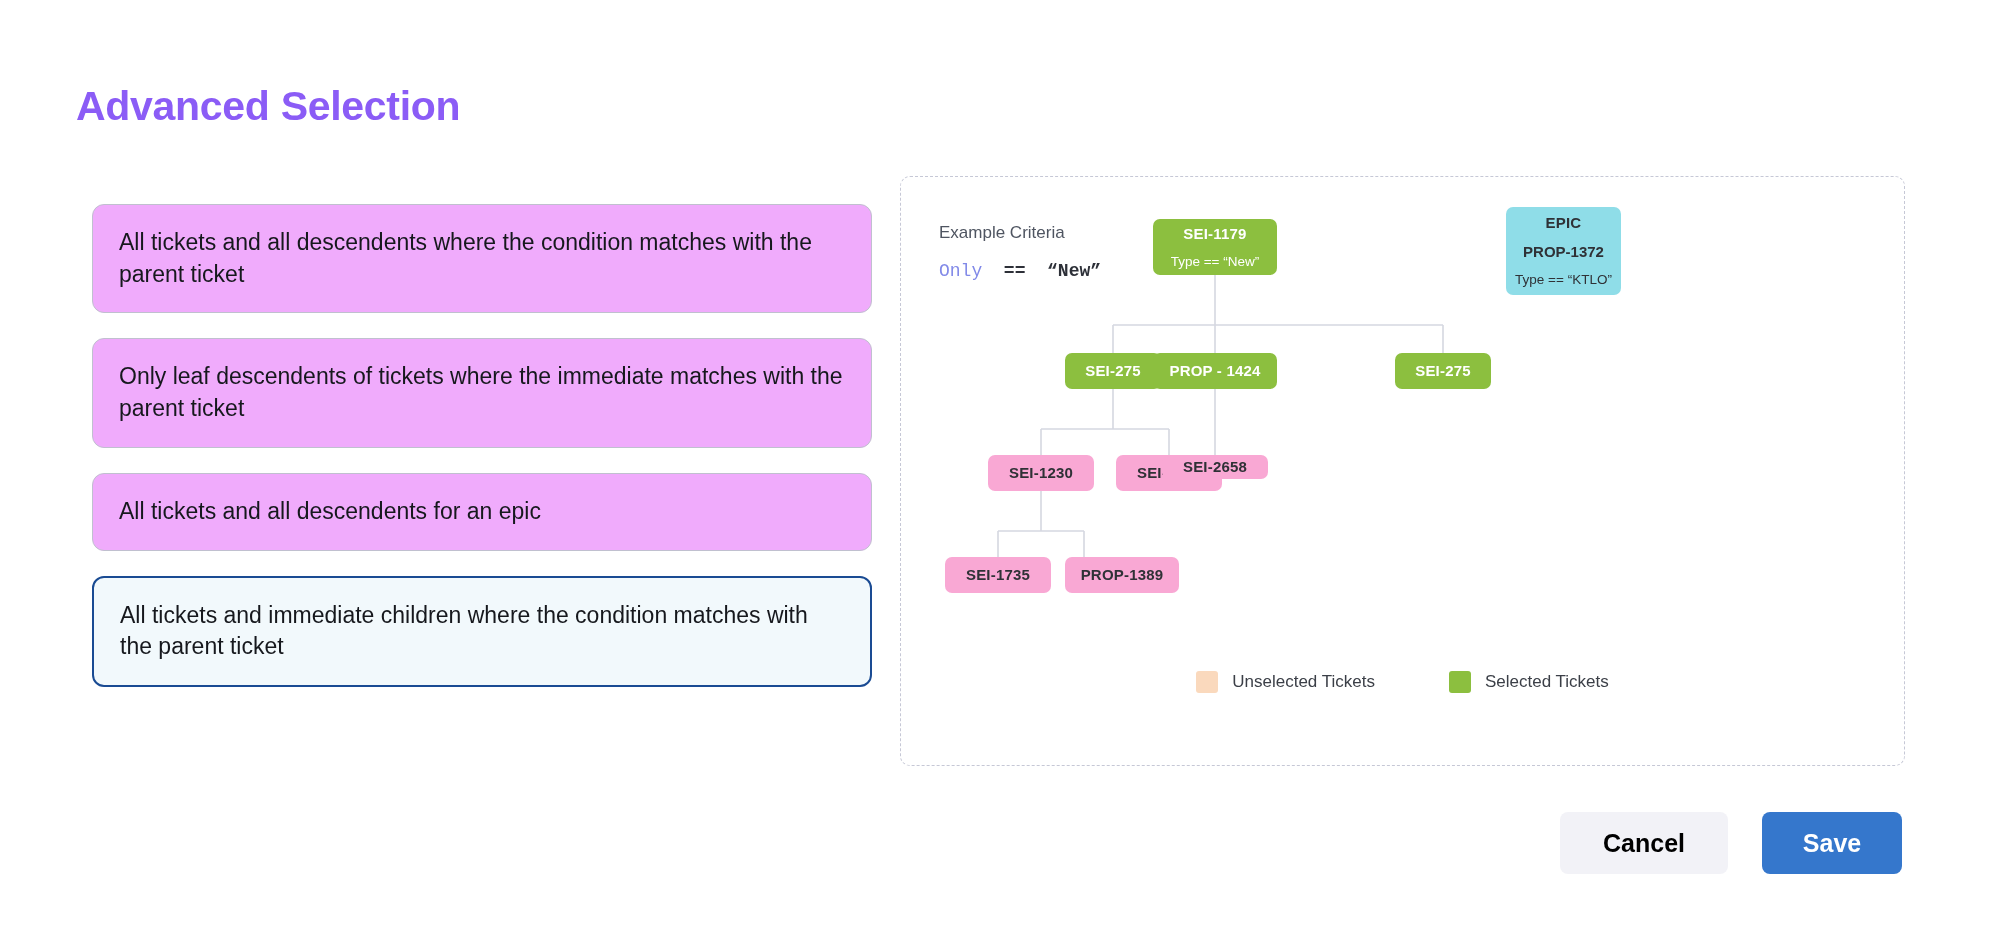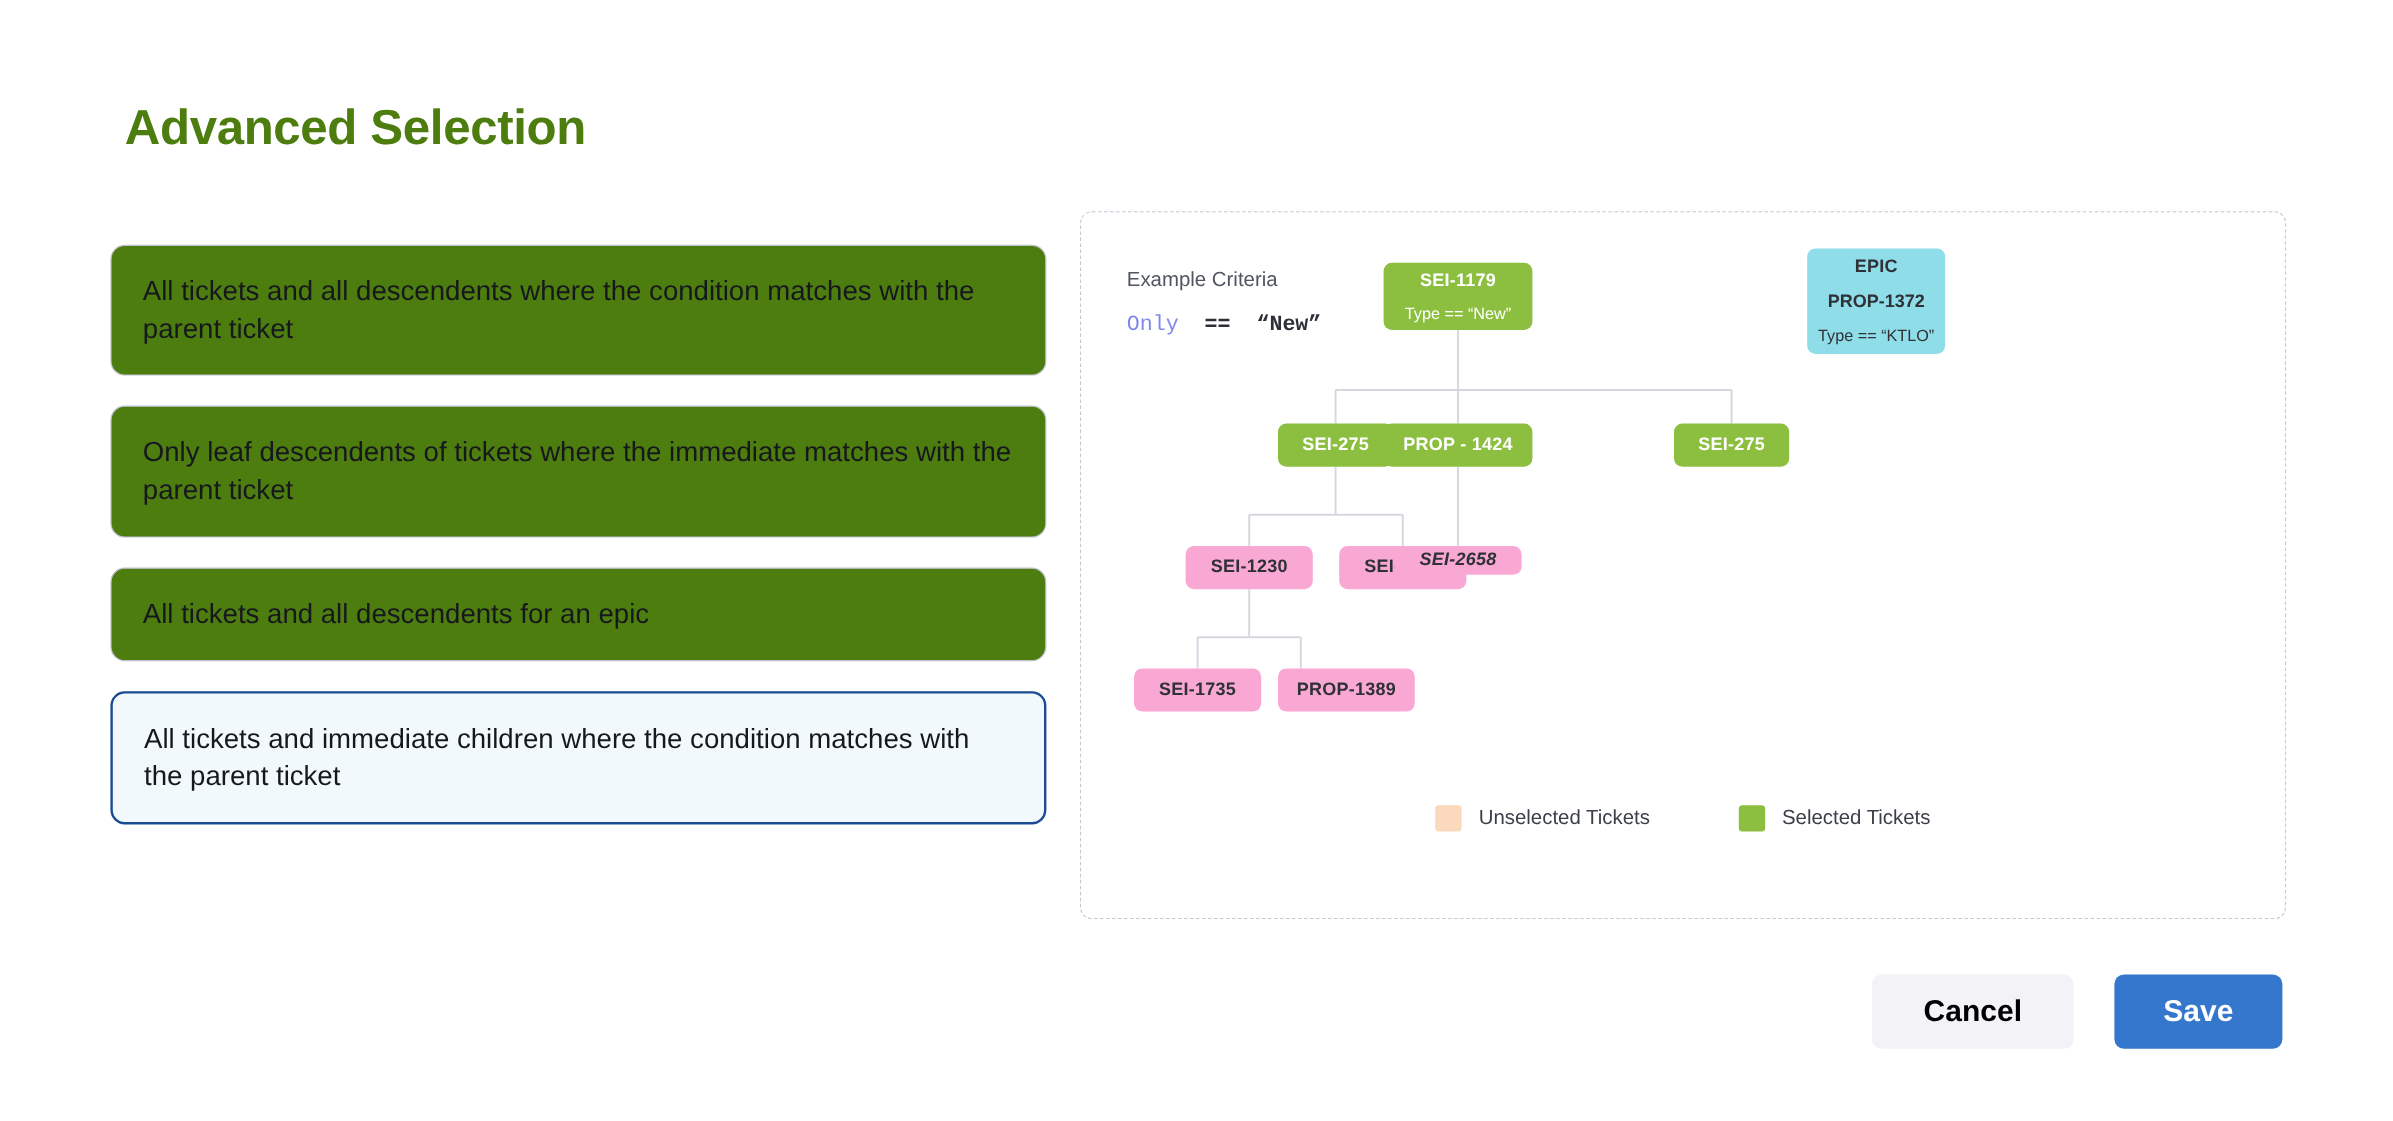--- a/index.html
+++ b/index.html
@@ -13,38 +13,38 @@
   .page {
     position: relative;
     width: 1994px; height: 934px;
     overflow: hidden;
     background: #ffffff;
   }
 
   
   .page-title {
     position: absolute;
-    left: 104px; top: 56px;
+    left: 76px; top: 56px;
     font-size: 41px;
     font-weight: bold;
-    color: #4d7c0f;
+    color: #8b5cf6;
     letter-spacing: -0.3px;
     white-space: nowrap;
   }
 
   
   .options {
     position: absolute;
     left: 92px; top: 204px;
     width: 780px;
   }
   .option-card {
     border: 1.5px solid #c0c0cf;
     border-radius: 12px;
-    background: #4d7c0f;
+    background: #f0abfc;
     padding: 22px 26px;
     margin-bottom: 25px;
     cursor: pointer;
     min-height: 76px;
     display: flex;
     align-items: center;
   }
   .option-card:last-child { margin-bottom: 0; }
   .option-card.selected {
     border: 2.5px solid #1a4b93;
@@ -242,21 +242,21 @@
       </div>
 
       <div class="node peach" style="left:87px; top:278px; width:106px; height:36px;">
         <span class="n-title">SEI-1230</span>
       </div>
 
       <div class="node peach" style="left:215px; top:278px; width:106px; height:36px;">
         <span class="n-title">SEI-1735</span>
       </div>
 
-      <div class="node peach" style="left:261px; top:278px; width:106px; height:24px;font-style:italic;">
+      <div class="node peach" style="left:261px; top:278px; width:106px; height:24px;">
         <span class="n-title">SEI-2658</span>
       </div>
 
       <div class="node peach" style="left:44px; top:380px; width:106px; height:36px;">
         <span class="n-title">SEI-1735</span>
       </div>
 
       <div class="node peach" style="left:164px; top:380px; width:114px; height:36px;">
         <span class="n-title">PROP-1389</span>
       </div>

